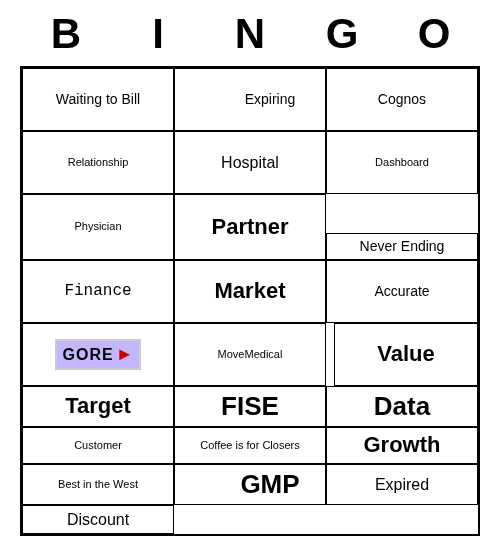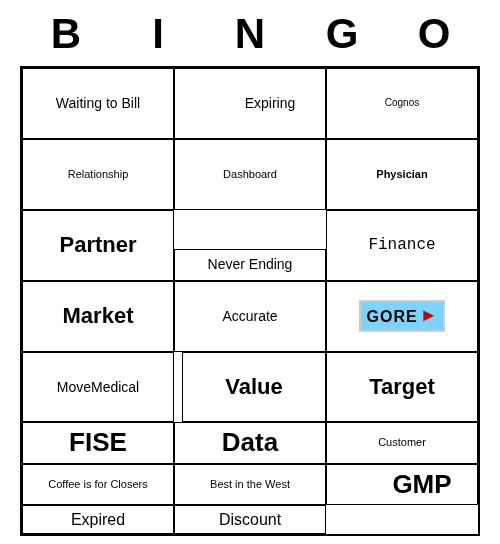--- a/index.html
+++ b/index.html
@@ -56,21 +56,21 @@
       line-height: 1.2;
     }
 
     .gore-logo {
       display: flex;
       align-items: center;
       justify-content: center;
     }
 
     .gore-logo-inner {
-      background: #7dd3fc;
+      background: #c4b5fd;
       border: 2px solid #ccc;
       padding: 3px 6px;
       display: flex;
       align-items: center;
       gap: 2px;
     }
 
     .gore-text {
       font-size: 16px;
       font-weight: bold;
@@ -90,39 +90,41 @@
   <span class="bingo-letter">B</span>
   <span class="bingo-letter">I</span>
   <span class="bingo-letter">N</span>
   <span class="bingo-letter">G</span>
   <span class="bingo-letter">O</span>
 </div>
 
 <div class="bingo-grid" id="bingo-grid">
 <div class="bingo-cell" style="font-size: 14px;">Waiting to Bill</div>
     <div class="bingo-cell" style="font-size: 14px; padding-left: 44px;">Expiring</div>
-    <div class="bingo-cell" style="font-size: 10px;">Cognos</div>
+    <div class="bingo-cell" style="font-size: 14px;">Cognos</div>
     <div class="bingo-cell" style="font-size: 11px;">Relationship</div>
+    <div class="bingo-cell" style="font-size: 16px;">Hospital</div>
     <div class="bingo-cell" style="font-size: 11px;">Dashboard</div>
-    <div class="bingo-cell" style="font-size: 11px; font-weight: bold;">Physician</div>
+    <div class="bingo-cell" style="font-size: 11px;">Physician</div>
     <div class="bingo-cell" style="font-size: 22px; font-weight: bold;">Partner</div>
     <div class="bingo-cell" style="font-size: 14px; margin-top: 39px;">Never Ending</div>
     <div class="bingo-cell" style="font-size: 16px; font-family: Liberation Mono, monospace;">Finance</div>
     <div class="bingo-cell" style="font-size: 22px; font-weight: bold;">Market</div>
     <div class="bingo-cell" style="font-size: 14px;">Accurate</div>
     <div class="bingo-cell gore-logo">
         <div class="gore-logo-inner">
           <span class="gore-text">GORE</span>
           <span class="gore-arrow">►</span>
         </div>
       </div>
-    <div class="bingo-cell" style="font-size: 14px;">MoveMedical</div>
+    <div class="bingo-cell" style="font-size: 11px;">MoveMedical</div>
     <div class="bingo-cell" style="font-size: 22px; font-weight: bold; margin-left: 8px;">Value</div>
     <div class="bingo-cell" style="font-size: 22px; font-weight: bold;">Target</div>
     <div class="bingo-cell" style="font-size: 26px; font-weight: bold;">FISE</div>
     <div class="bingo-cell" style="font-size: 26px; font-weight: bold;">Data</div>
     <div class="bingo-cell" style="font-size: 11px;">Customer</div>
     <div class="bingo-cell" style="font-size: 11px;">Coffee is for Closers</div>
+    <div class="bingo-cell" style="font-size: 22px; font-weight: bold;">Growth</div>
     <div class="bingo-cell" style="font-size: 11px;">Best in the West</div>
     <div class="bingo-cell" style="font-size: 26px; font-weight: bold; padding-left: 44px;">GMP</div>
     <div class="bingo-cell" style="font-size: 16px;">Expired</div>
     <div class="bingo-cell" style="font-size: 16px;">Discount</div>
   </div>
 
 </body></html>

